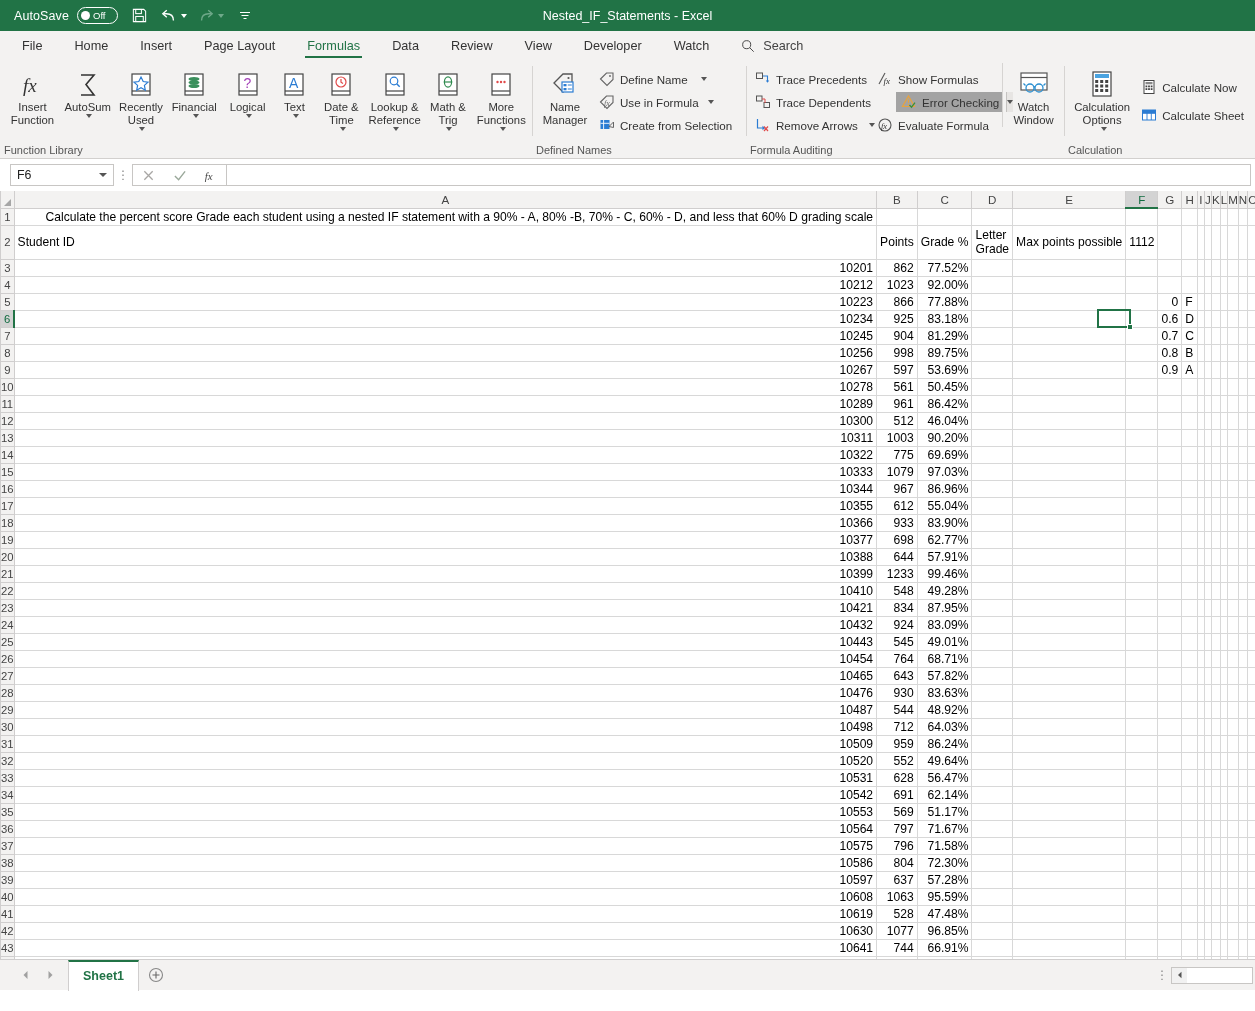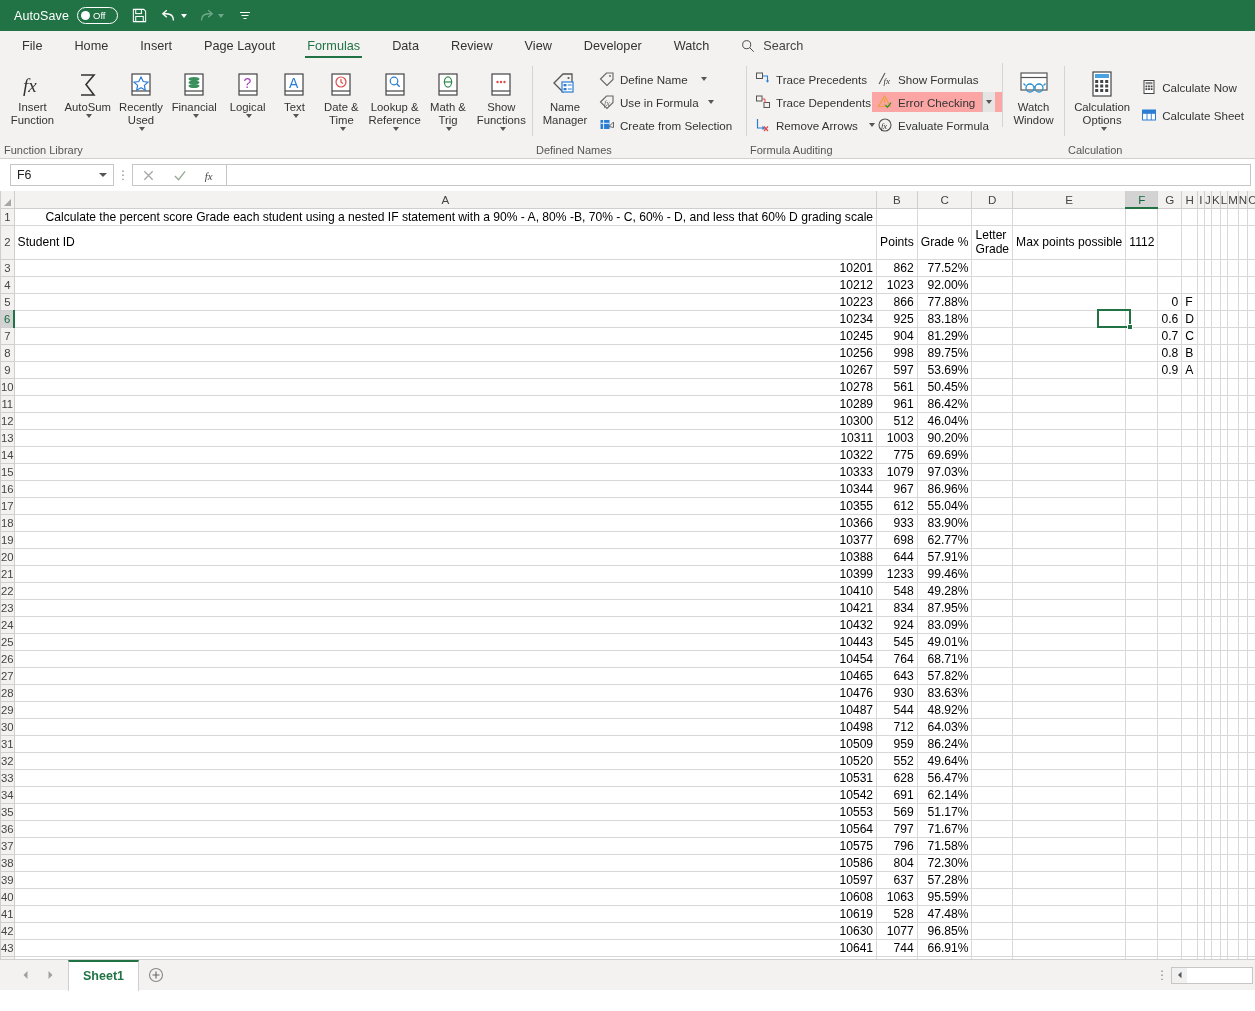--- a/index.html
+++ b/index.html
@@ -66,21 +66,21 @@
     padding-top: 5px; font-size: 11.3px; color: #333; text-align: center; line-height: 13px;
   }
   .bigbtn .ic { height: 33px; display:flex; align-items:center; justify-content:center; }
   .bigbtn .lbl { white-space: pre-line; }
   .drop-caret { width:0;height:0;border-left:3.5px solid transparent;border-right:3.5px solid transparent;border-top:4px solid #555; display:inline-block; margin-left:3px; vertical-align: middle;}
   .smallcol { display: flex; flex-direction: column; justify-content: flex-start; padding-top: 6px; gap: 3px; }
   .smallbtn {
     display: flex; align-items: center; gap: 5px; font-size: 11.6px; color: #333;
     height: 20px; padding: 0 4px; white-space: nowrap;
   }
-  .smallbtn.highlight { background: #fca5a5; }
+  .smallbtn.highlight { background: #a3a3a3; margin-left: 24px; }
   .smallbtn .sic { width: 17px; height: 17px; display:flex; align-items:center; justify-content:center; flex:none;}
   .splitcaret {
     width: 13px; height: 20px; background: #e7e5e3; border-left: 1px solid #c4c2c0;
     display:flex; align-items:center; justify-content:center; margin-left: 2px;
   }
   
   .fbar { height: 32px; background: #ffffff; display: flex; align-items: center; padding: 0 4px; gap: 0; }
   .namebox {
     width: 104px; height: 22px; border: 1px solid #c8c6c4; background:#fff;
     display: flex; align-items: center; padding: 0 6px; font-size: 12.4px; color:#222;
@@ -176,20 +176,21 @@
           <path d="M12.5 2.5L17 6.5l-4.5 4" fill="none" stroke="#6fa98a" stroke-width="1.5"></path>
         </svg>
       <span class="caret-sm dim"></span>
     </span>
     <span class="qat-btn">
       <svg width="14" height="14" viewBox="0 0 14 14">
           <path d="M2 3.5h10M3.5 6.5h7M5.5 9.5h3" stroke="#fff" stroke-width="1.2" fill="none"></path>
         </svg>
     </span>
   </div>
+  <div class="title-center">Nested_IF_Statements  -  Excel</div>
 </div>
 
 <div class="tabbar">
   <div class="tab">File</div>
   <div class="tab">Home</div>
   <div class="tab">Insert</div>
   <div class="tab">Page Layout</div>
   <div class="tab active">Formulas</div>
   <div class="tab">Data</div>
   <div class="tab">Review</div>
@@ -318,21 +319,21 @@
       <div class="bigbtn">
         <span class="ic">
           <svg width="26" height="28" viewBox="0 0 26 28">
               <rect x="4" y="3" width="18" height="21" fill="#fff" stroke="#444" stroke-width="1.2"></rect>
               <path d="M4 20h18" stroke="#444" stroke-width="1.2"></path>
               <circle cx="9.5" cy="11" r="1.2" fill="#e04a4a"></circle>
               <circle cx="13" cy="11" r="1.2" fill="#e04a4a"></circle>
               <circle cx="16.5" cy="11" r="1.2" fill="#e04a4a"></circle>
             </svg>
         </span>
-        <span class="lbl">Show
+        <span class="lbl">More
 Functions</span>
         <span class="drop-caret"></span>
       </div>
     </div>
     <div class="glabel">Function Library</div>
   </div>
 
   <div class="rgroup" style="width:214px">
     <div class="ritems">
       <div class="bigbtn" style="width:58px">

